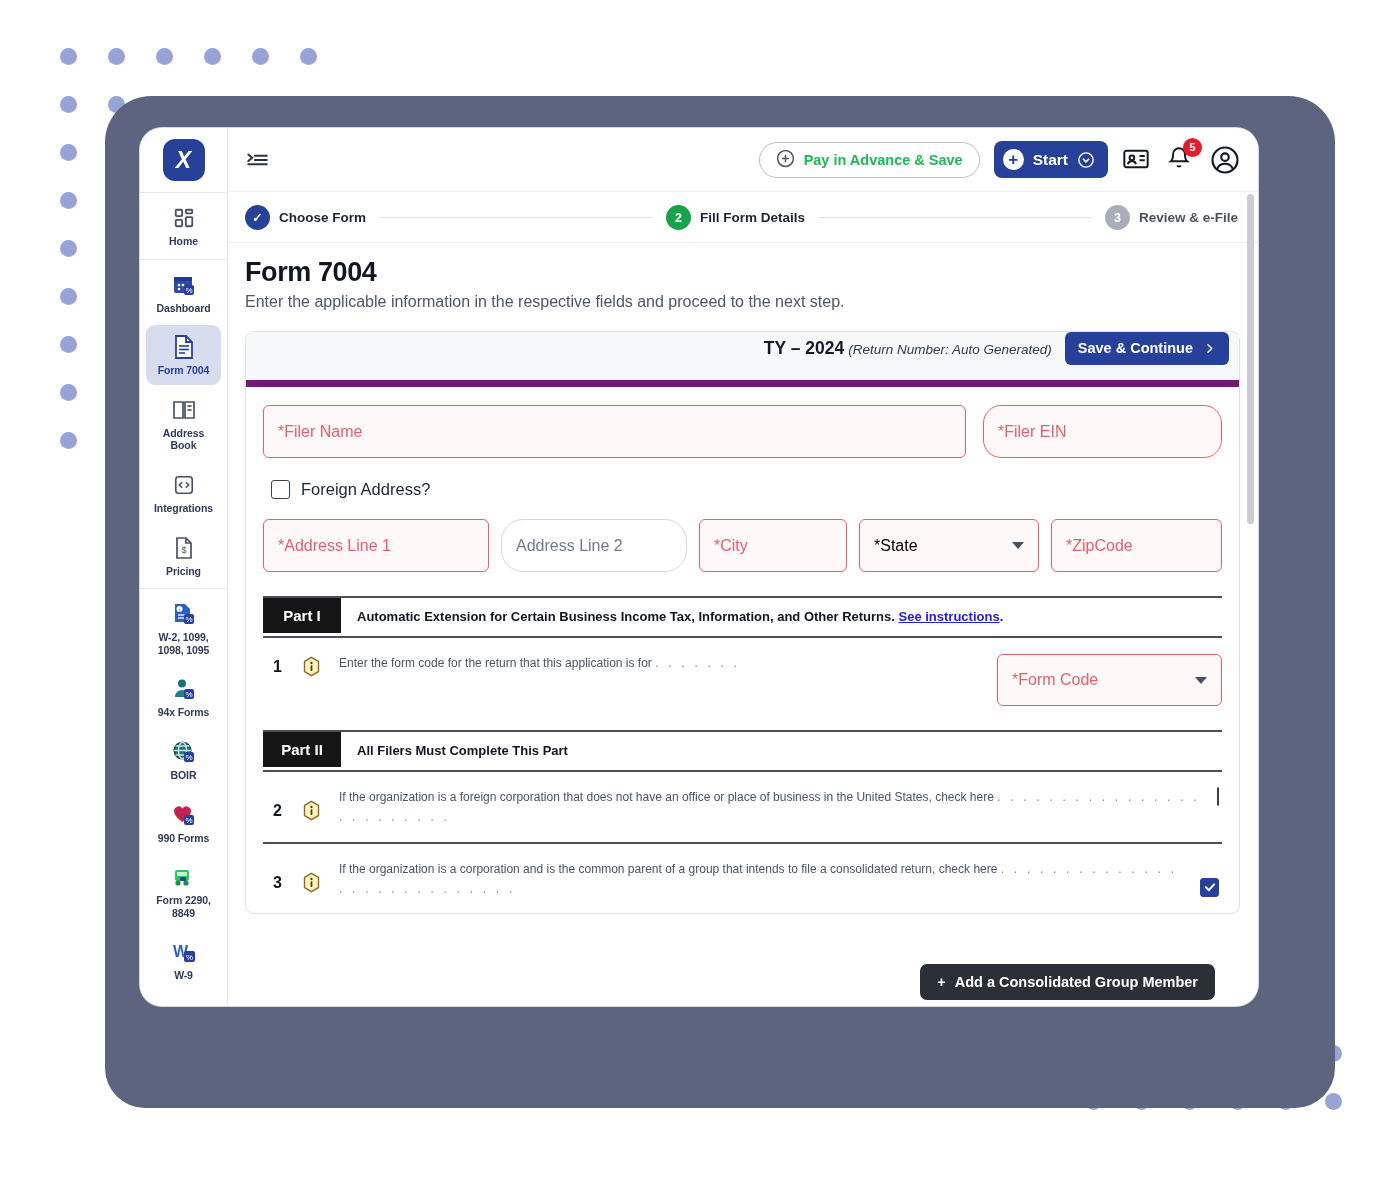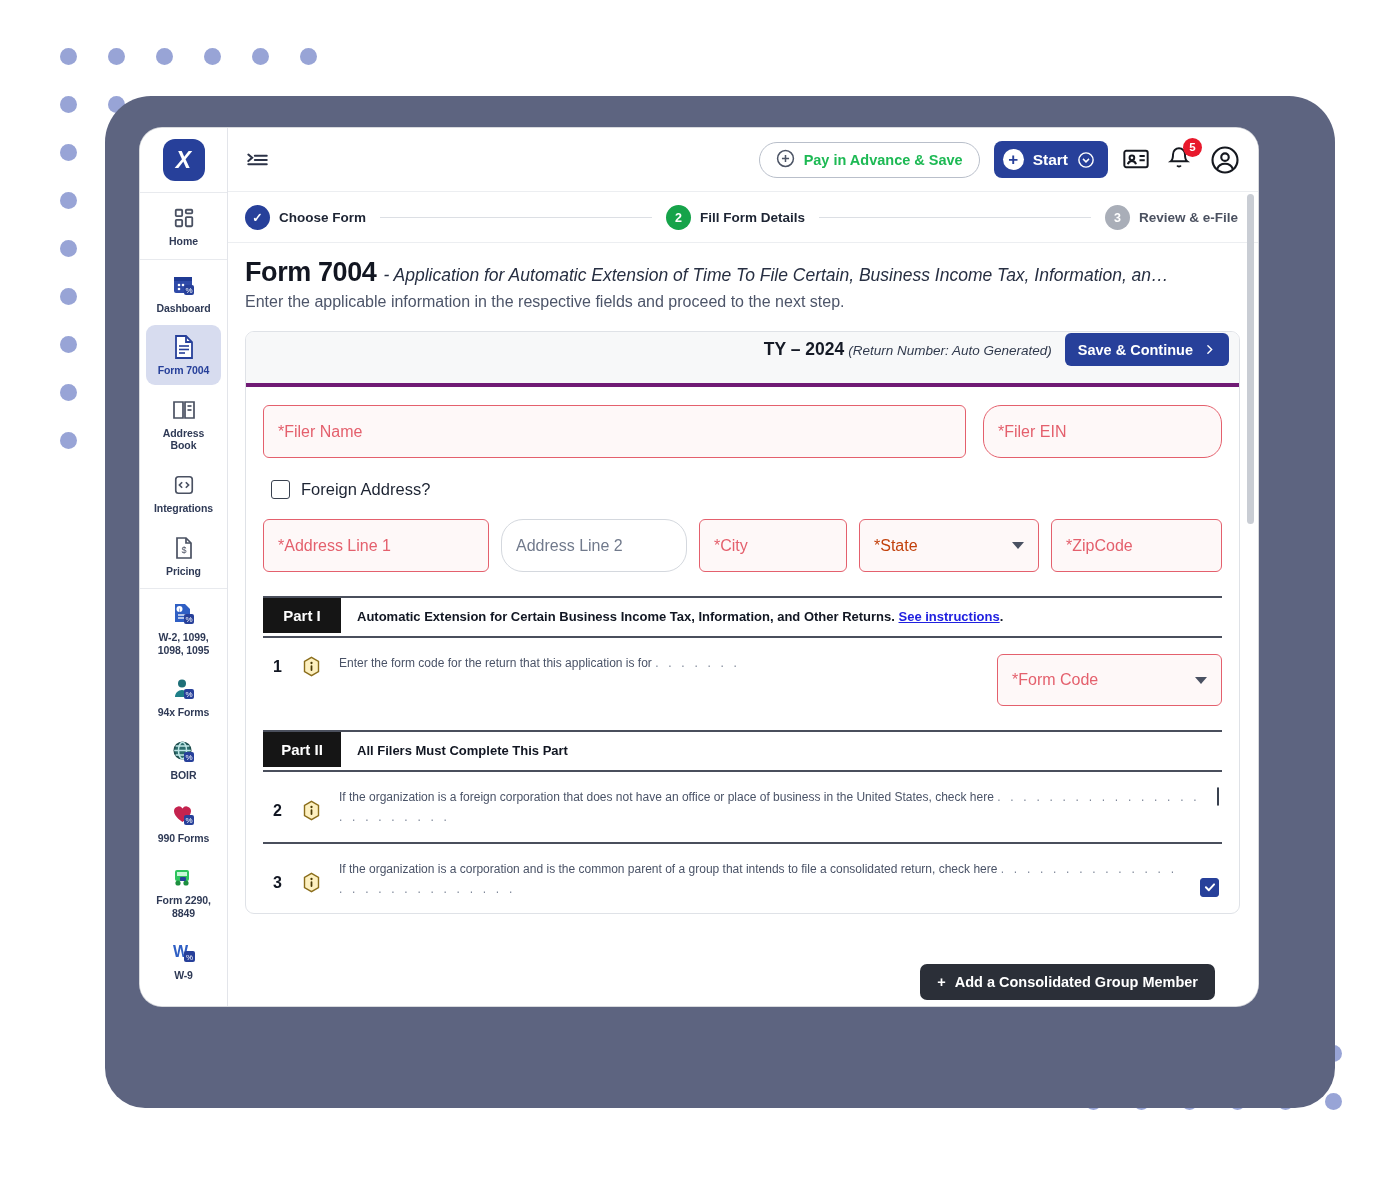--- a/index.html
+++ b/index.html
@@ -135,21 +135,21 @@
     margin-top: 14px; background: #fdf1de; border-radius: 3px;
     padding: 11px 15px; font-size: 14.8px; color: #2c3347;
   }
   .note b { font-weight: 800; }
 
   .card {
     margin-top: 20px; border: 1px solid #dfe2e7; border-radius: 9px;
     background: #fff; overflow: hidden;
   }
   .card-head {
-    background: #f7f8f9; border-bottom: 4px solid #701a75;
+    background: #f7f8f9; border-bottom: 7px solid #701a75;
     height: 55px; display: flex; align-items: center; justify-content: flex-end;
     padding: 0 10px 16px 16px; gap: 13px;
   }
   .ty { font-size: 17.5px; font-weight: 800; color: #151a26; }
   .ty .rn { font-size: 13.5px; font-style: italic; font-weight: 400; color: #313a4d; margin-left: 4px; }
   .btn-save {
     display: flex; align-items: center; gap: 10px;
     height: 33px; padding: 0 13px; border-radius: 6px;
     background: #27409a; color: #fff; font-size: 14.5px; font-weight: 800;
     cursor: pointer; white-space: nowrap;
@@ -157,21 +157,21 @@
 
   .card-body { padding: 18px 17px 0 17px; }
 
   .field {
     height: 53px; border: 1.4px solid #e4606d; border-radius: 6px;
     background: #fef8f8; display: flex; align-items: center;
     padding: 0 14px; font-size: 16px; color: #e4606d; cursor: text;
   }
   .field.neutral { border-color: #d4d8de; background: #fff; color: #717a8c; border-radius: 22px; }
   .field.select { justify-content: space-between; }
-  .field.select.greytext { color: #c2410c; }
+  .field.select.greytext { color: #000000; }
   .caret { width: 0; height: 0; border-left: 6px solid transparent; border-right: 6px solid transparent; border-top: 7px solid #4a5162; }
 
   .row1 { display: flex; gap: 17px; }
   .row1 .f-name { flex: 0 0 703px; }
   .row1 .f-ein { flex: 1 1 auto; border-radius: 18px; }
 
   .chk-row { display: flex; align-items: center; gap: 11px; margin: 22px 0 20px 8px; }
   .chkbox { width: 19px; height: 19px; border: 1.7px solid #39414f; border-radius: 3px; background: #fff; cursor: pointer; }
   .chkbox.checked { background: #27409a; border-color: #27409a; display: flex; align-items: center; justify-content: center; }
   .chk-label { font-size: 16.5px; color: #1d2433; }
@@ -532,21 +532,20 @@
       <div class="step-line"></div>
       <div class="step">
         <span class="step-circle todo">3</span>
         <span class="step-label muted">Review &amp; e-File</span>
       </div>
     </div>
 
     <div class="content">
       <div class="title-row">
         <span class="title-main">Form 7004</span>
-        <span class="title-sub">- Application for Automatic Extension of Time To File Certain, Business Income Tax, Information, an…</span>
       </div>
       <div class="subtitle">Enter the applicable information in the respective fields and proceed to the next step.</div>
 
 
       <div class="card">
         <div class="card-head">
           <div class="ty">
             <span>TY – 2024</span><span class="rn">(Return Number: Auto Generated)</span>
           </div>
           <div class="btn-save">

